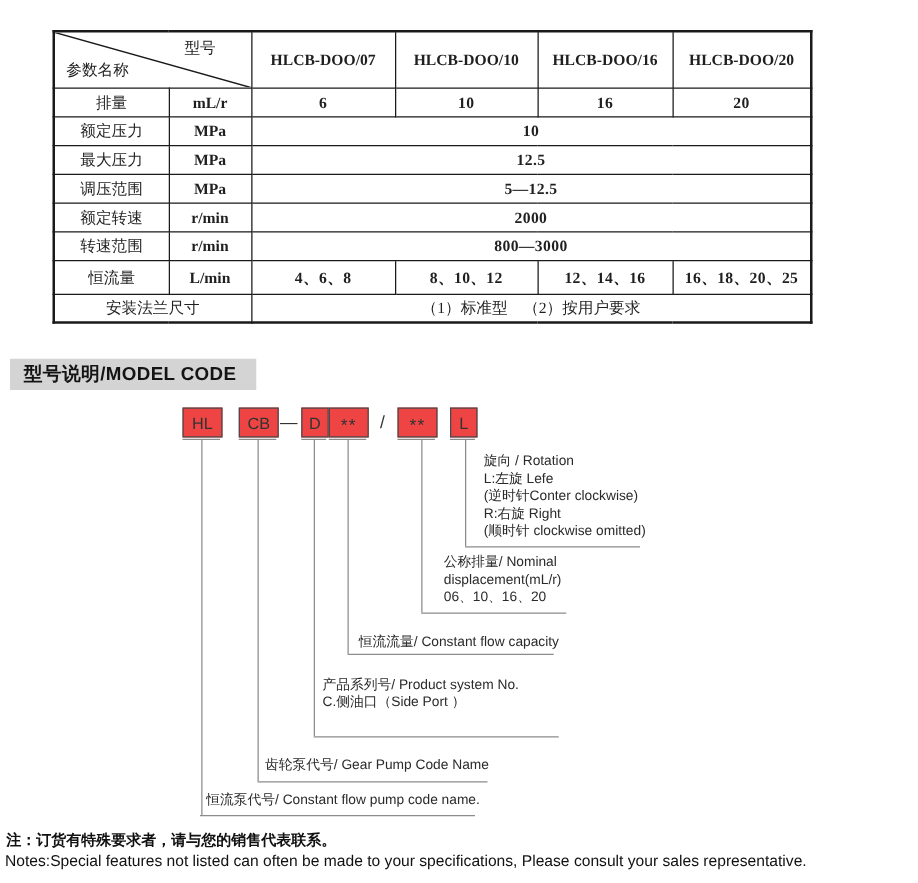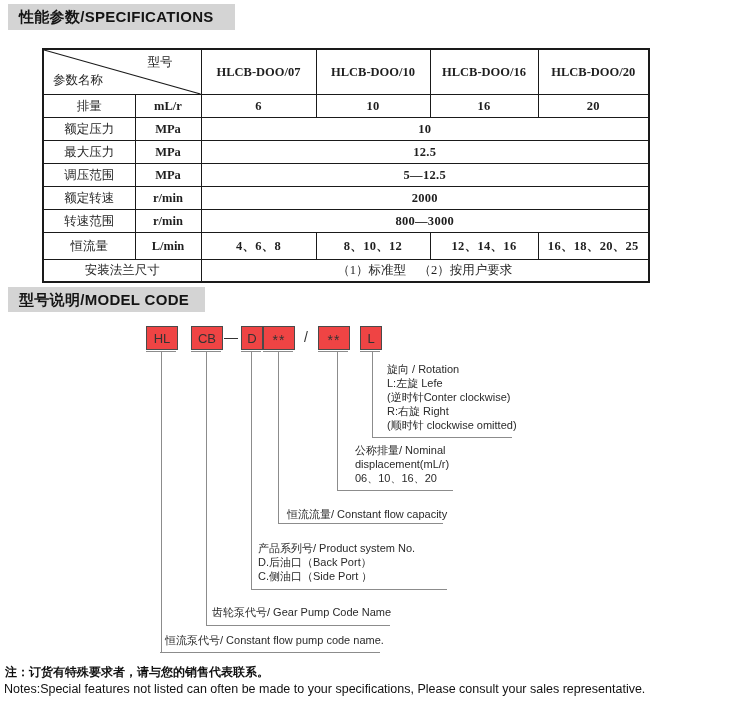--- a/index.html
+++ b/index.html
@@ -7,21 +7,21 @@
         font-family:"Liberation Sans","DejaVu Sans",sans-serif;color:#1f1f1f;}
 
   
   .title-bar{position:absolute;background:#d4d4d4;color:#141414;font-weight:bold;
              font-size:15px;line-height:26px;padding-left:11px;letter-spacing:.3px;
              font-family:"Liberation Sans","DejaVu Sans",sans-serif;}
   #title1{left:8px;top:4px;width:216px;height:26px;}
   #title2{left:8px;top:287px;width:186px;height:25px;line-height:25px;}
 
   
-  #spec-table{position:absolute;left:42px;top:48px;border-collapse:collapse;
+  #spec-table{position:absolute;left:42px;top:24px;border-collapse:collapse;
               table-layout:fixed;width:606px;
               font-family:"Liberation Serif","DejaVu Serif",serif;border-radius:12px;}
   #spec-table td{border:1px solid #1a1a1a;text-align:center;vertical-align:middle;
                  font-size:12.5px;padding:0;overflow:hidden;}
   #spec-table{border:2px solid #1a1a1a;}
   td.corner{position:relative;height:44px;}
   .corner-tr{position:absolute;right:28px;top:4px;font-size:12.5px;}
   .corner-bl{position:absolute;left:9px;bottom:5px;font-size:12.5px;}
   .corner svg{position:absolute;left:0;top:0;width:100%;height:100%;display:block;}
   .model-cell{font-weight:bold;font-size:12px;}
@@ -46,21 +46,20 @@
 
   
   #note-zh{position:absolute;left:5px;top:664px;font-size:12px;font-weight:bold;color:#111;}
   #note-en{position:absolute;left:4px;top:682px;font-size:12.5px;color:#111;text-align:right;}
 </style>
 </head>
 <body>
 
 <div id="page">
 
-  <div id="title1" class="title-bar">性能参数/SPECIFICATIONS</div>
 
   <table id="spec-table">
     <colgroup>
       <col style="width:92px">
         <col style="width:66px">
         <col style="width:115px">
       <col style="width:114px">
         <col style="width:108px">
         <col style="width:111px">
     </colgroup>
@@ -172,21 +171,20 @@
   <div class="dlabel" style="left:355px;top:443px">
     <div>公称排量/ Nominal</div>
     <div>displacement(mL/r)</div>
     <div>06、10、16、20</div>
   </div>
   <div class="dlabel" style="left:287px;top:507px">
     <div>恒流流量/ Constant flow capacity</div>
   </div>
   <div class="dlabel" style="left:258px;top:541px">
     <div>产品系列号/ Product system No.</div>
-    <div>D.后油口（Back Port）</div>
     <div>C.侧油口（Side Port ）</div>
   </div>
   <div class="dlabel" style="left:212px;top:605px">
     <div>齿轮泵代号/ Gear Pump Code Name</div>
   </div>
   <div class="dlabel" style="left:165px;top:633px">
     <div>恒流泵代号/ Constant flow pump code name.</div>
   </div>
 
   <div id="note-zh">注：订货有特殊要求者，请与您的销售代表联系。</div>

